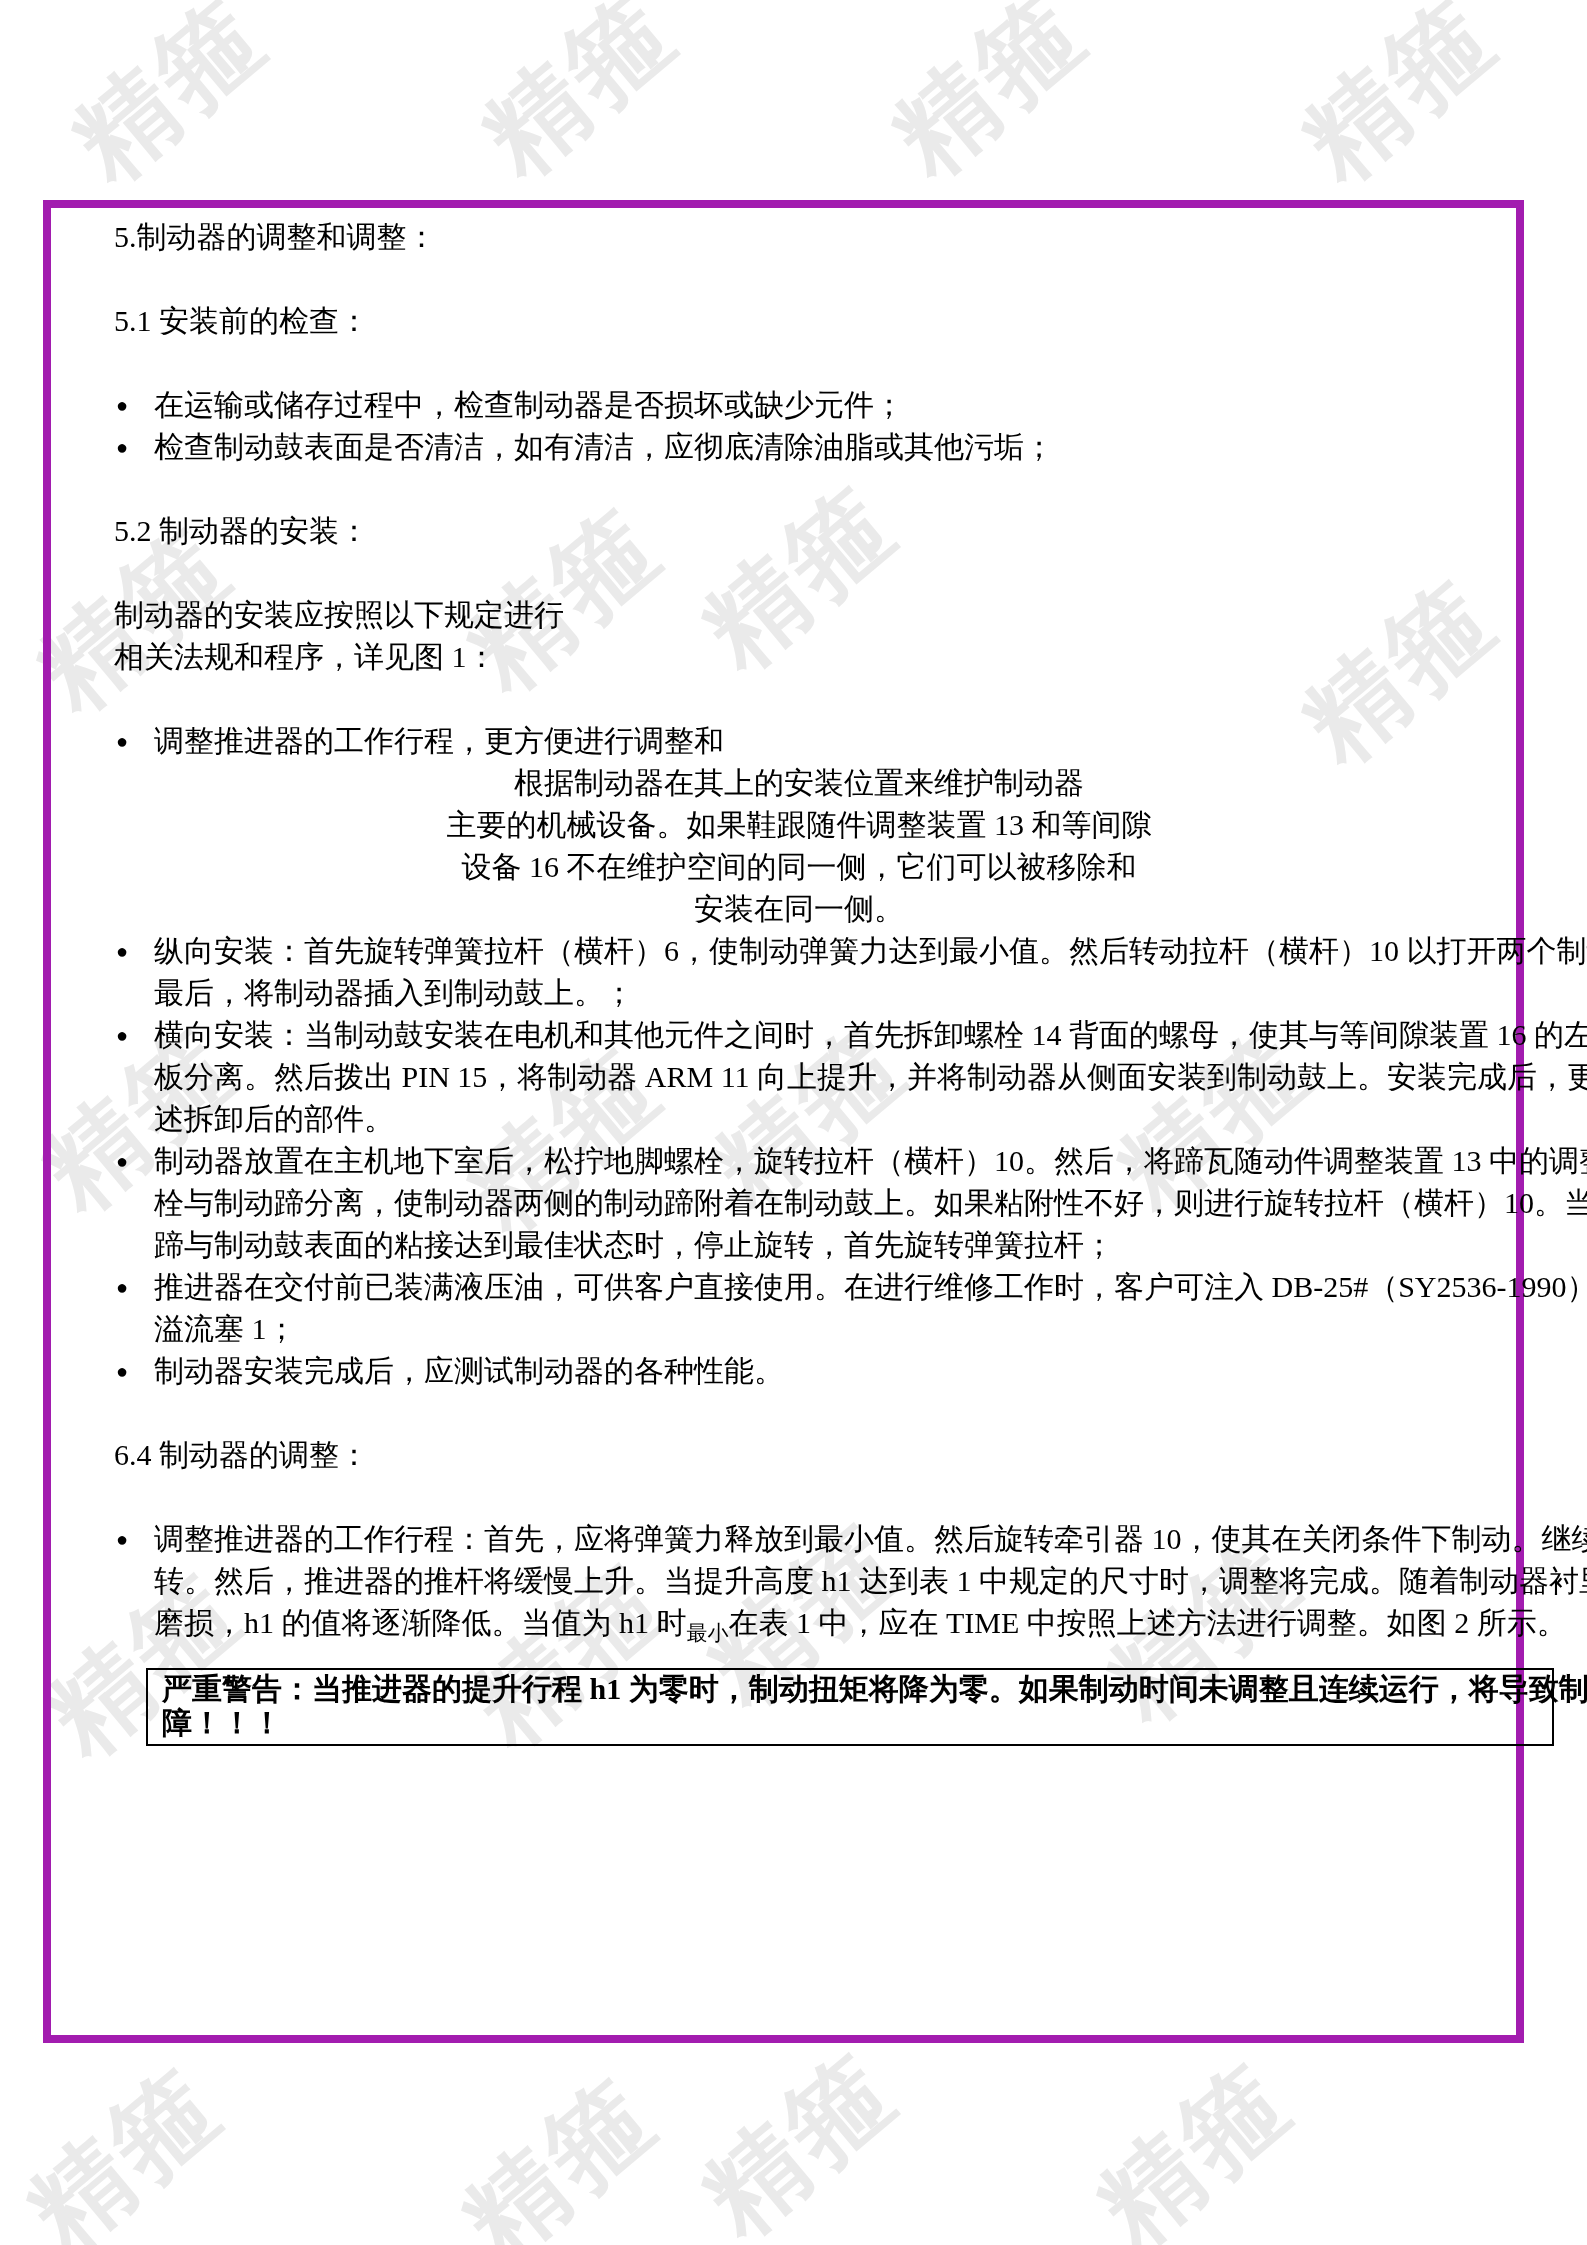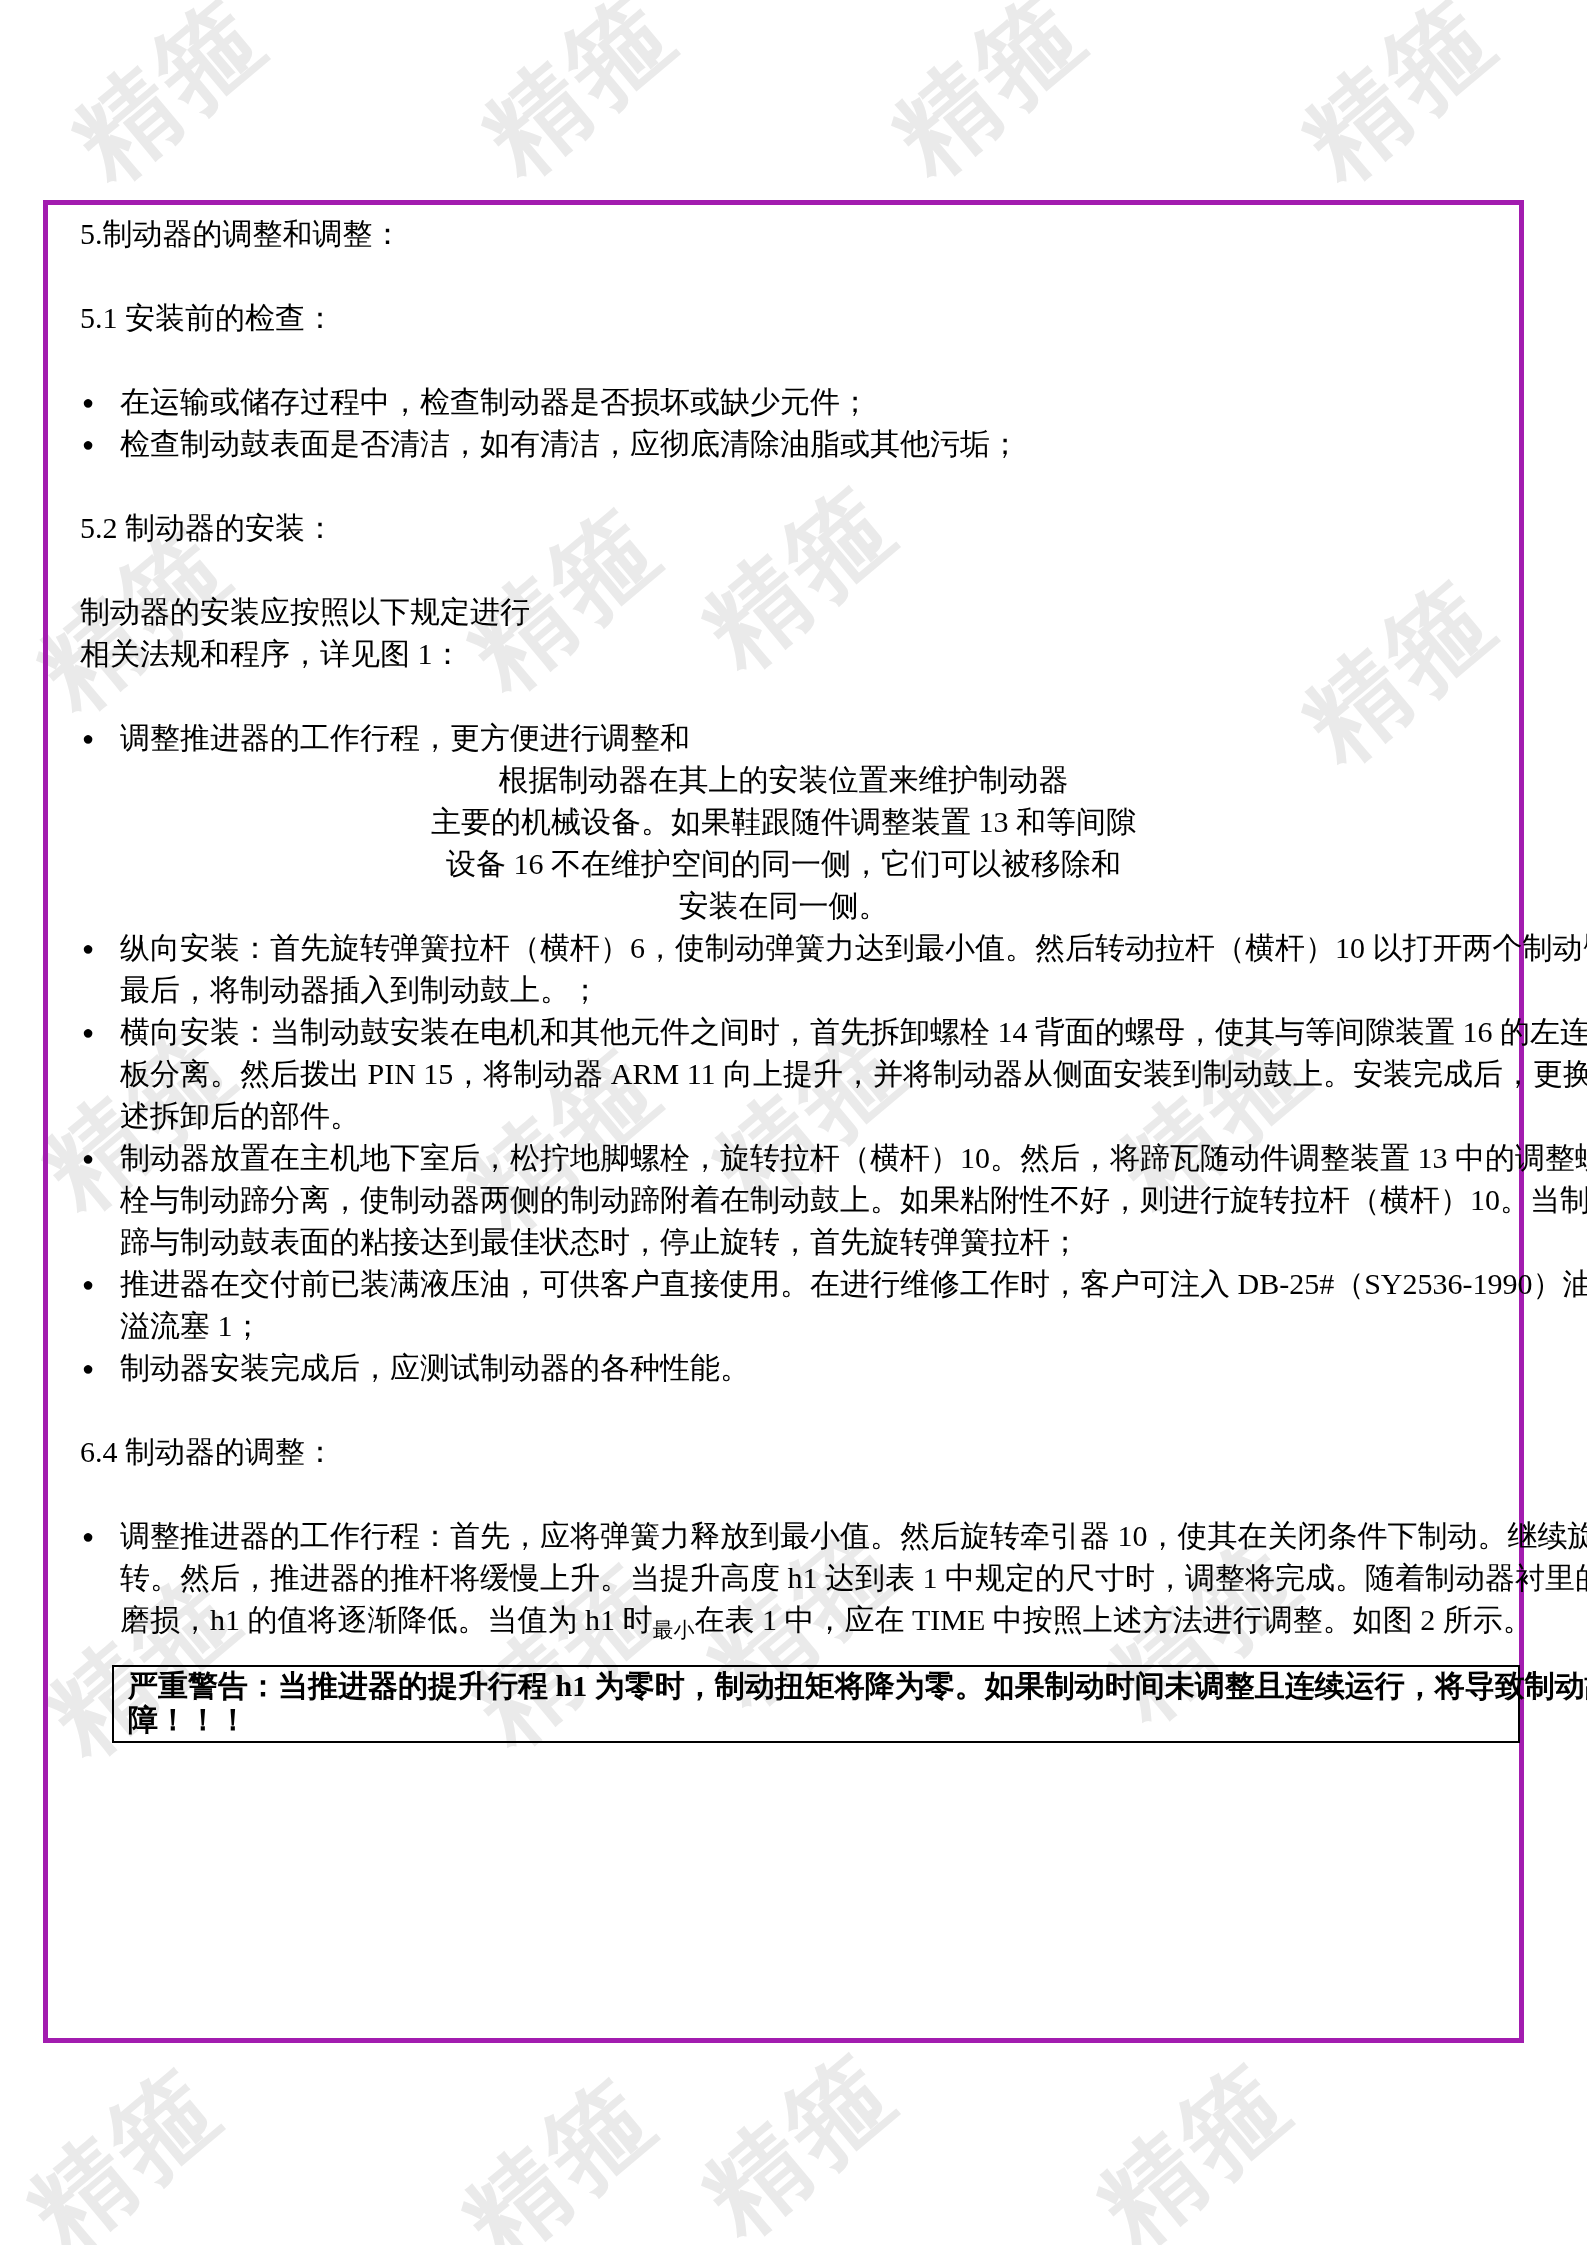--- a/index.html
+++ b/index.html
@@ -24,23 +24,24 @@
     white-space: nowrap;
     user-select: none;
   }
 
   
   .doc-box {
     position: absolute;
     left: 43px; top: 200px;
     width: 1481px; height: 1843px;
     box-sizing: border-box;
-    border: 5px solid #a21caf;
+    border: 8px solid #a21caf;
     z-index: 1;
     background: transparent;
+    padding-left: 31px;
   }
   .doc-content {
     padding: 8px 32px 0 32px;
     font-size: 30px;
     line-height: 42px;
   }
   .line { white-space: nowrap; min-height: 42px; }
   .blank { height: 42px; }
 
   

